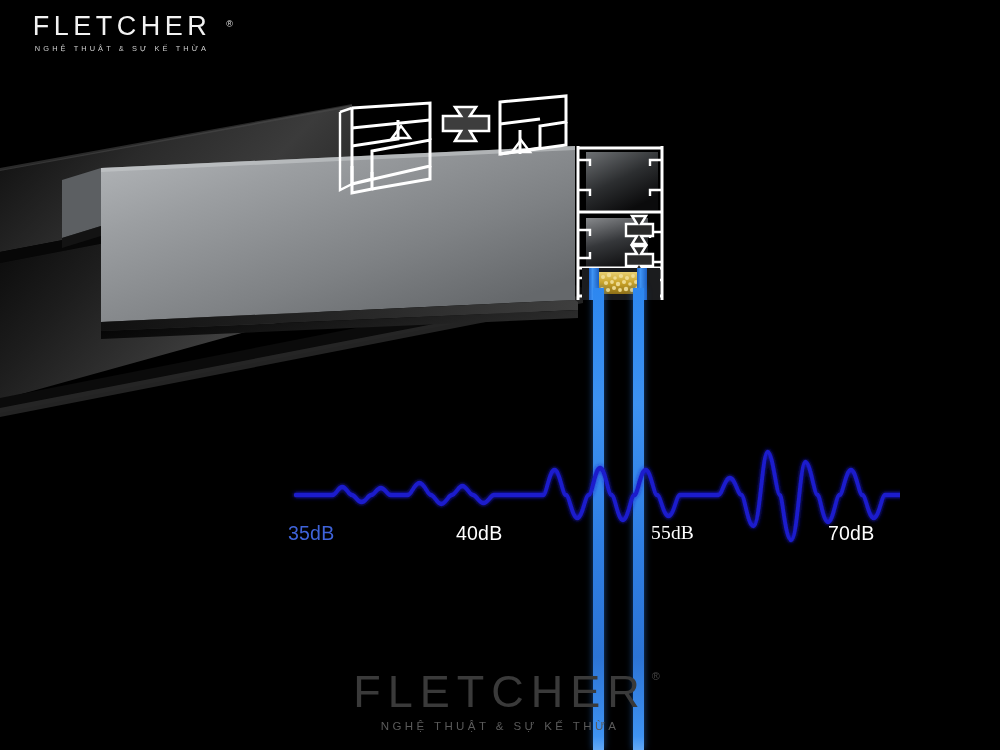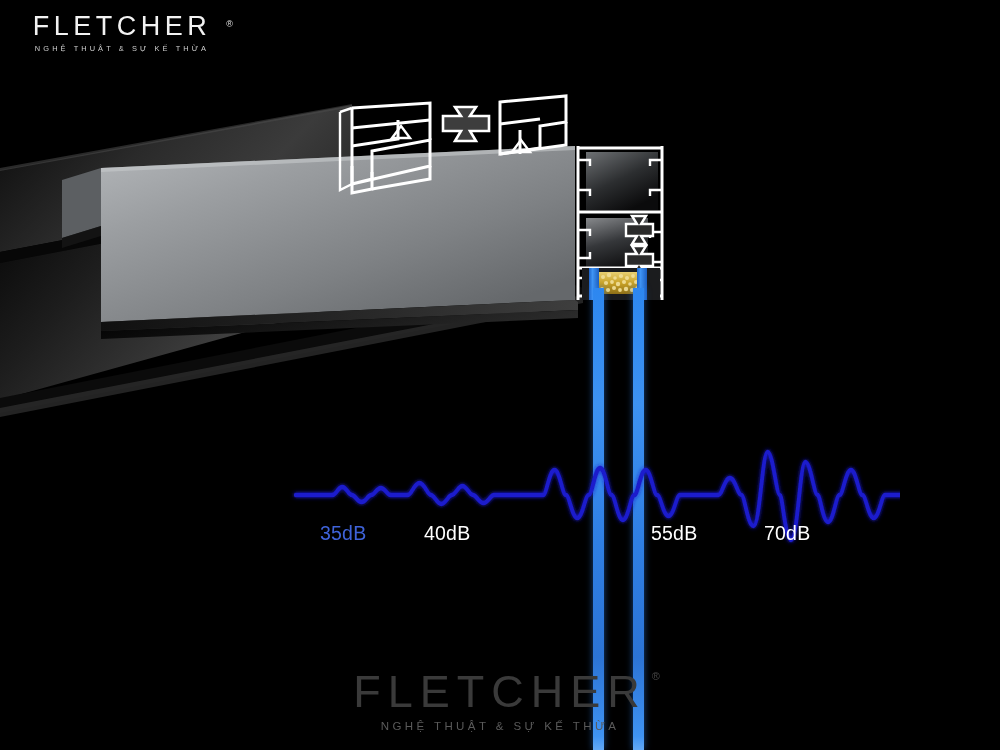--- a/index.html
+++ b/index.html
@@ -322,24 +322,24 @@
         C562,12 566,55 570,55
         C573,55 576,100 583,100 C590,100 593,22 599,22
         C605,22 609,55 613,55
         C616,55 619,82 625,82 C631,82 634,55 638,55
         C642,55 645,30 651,30 C657,30 660,55 664,55
         C668,55 671,78 677,78 C683,78 686,55 690,55
         L712,55" transform="scale(0.877,1) translate(0,0)"></path>
     </g>
   </svg>
 
-  <div class="db-label accent no-sel" style="left:288px;top:522px;margin-left:32px;">35dB</div>
-  <div class="db-label no-sel" style="left:424px;top:522px;">40dB</div>
-  <div class="db-label no-sel" style="left:651px;top:522px;">55dB</div>
-  <div class="db-label no-sel" style="left:764px;top:522px;">70dB</div>
+  <div class="db-label accent no-sel" style="left:288px;top:522px;">35dB</div>
+  <div class="db-label no-sel" style="left:456px;top:522px;">40dB</div>
+  <div class="db-label no-sel" style="left:651px;top:522px;font-family:Liberation Serif, serif;">55dB</div>
+  <div class="db-label no-sel" style="left:828px;top:522px;">70dB</div>
 
   <div class="brand">
     <div class="brand-word no-sel">
       <span>FLETCHER</span>
       <span class="brand-reg">®</span>
     </div>
     <div class="brand-tag no-sel">NGHỆ THUẬT &amp; SỰ KẾ THỪA</div>
   </div>
 
   <div class="watermark">

